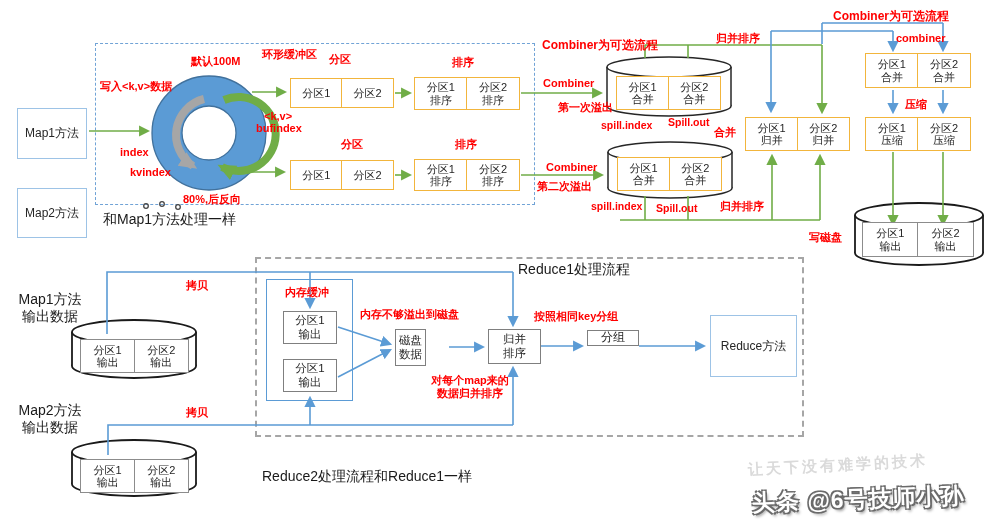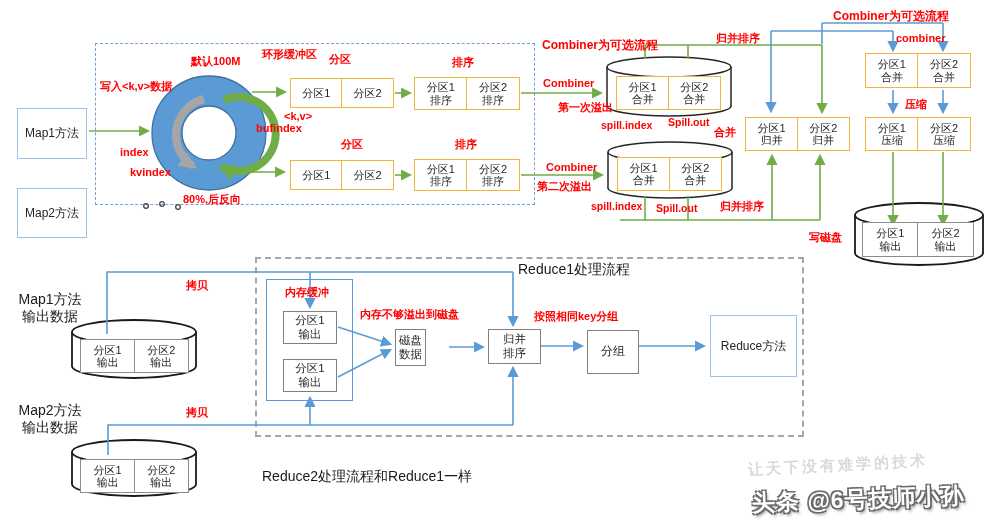--- a/index.html
+++ b/index.html
@@ -149,23 +149,24 @@
     </div>
   <div class="box bluebox" style="left:17px;top:188px;width:70px;height:50px">
       <span>Map2方法</span>
     </div>
 
   <div class="lbl red" style="left:100px;top:80px">写入&lt;k,v&gt;数据</div>
   <div class="lbl red" style="left:191px;top:55px">默认100M</div>
   <div class="lbl red" style="left:262px;top:48px">环形缓冲区</div>
   <div class="lbl red" style="left:120px;top:146px">index</div>
   <div class="lbl red" style="left:130px;top:166px">kvindex</div>
-  <div class="lbl red" style="left:284px;top:110px">&lt;k,v&gt;</div>
+  <div class="lbl red" style="left:264px;top:110px">&lt;k,v&gt;</div>
   <div class="lbl red" style="left:256px;top:122px">bufindex</div>
   <div class="lbl red" style="left:183px;top:193px">80%,后反向</div>
+  <div class="lbl blk14" style="left:103px;top:211px">和Map1方法处理一样</div>
 
   <div class="lbl red" style="left:329px;top:53px">分区</div>
   <div class="lbl red" style="left:452px;top:56px">排序</div>
   <div class="cells" style="left:290px;top:78px;width:104px;height:30px">
     <div class="cell">
         <span>分区1</span>
       </div>
     <div class="cell">
         <span>分区2</span>
       </div>
@@ -327,22 +328,26 @@
 
   <div class="lbl red" style="left:360px;top:308px">内存不够溢出到磁盘</div>
   <div class="box gbox" style="left:395px;top:329px;width:31px;height:37px">
     <span>磁盘</span>
       <span>数据</span>
     </div>
   <div class="box gbox" style="left:488px;top:329px;width:53px;height:35px">
     <span>归并</span>
       <span>排序</span>
     </div>
+  <div class="lbl red center" style="left:430px;top:374px;width:80px">
+    <span>对每个map来的</span><br>
+    <span>数据归并排序</span>
+  </div>
   <div class="lbl red" style="left:534px;top:310px">按照相同key分组</div>
-  <div class="box gbox" style="left:587px;top:330px;width:52px;height:44px;font-size:12px">
+  <div class="box gbox" style="left:587px;top:330px;width:52px;height:16px;font-size:12px">
     <span>分组</span>
     </div>
   <div class="box bluebox" style="left:710px;top:315px;width:87px;height:62px">
     <span>Reduce方法</span>
     </div>
 
   <div class="lbl blk14" style="left:262px;top:468px">Reduce2处理流程和Reduce1一样</div>
 
   <div class="wm-slogan" style="left:748px;top:456px">让天下没有难学的技术</div>
   <div class="wm-byline" style="left:752px;top:484px">头条 @6号技师小孙</div>

